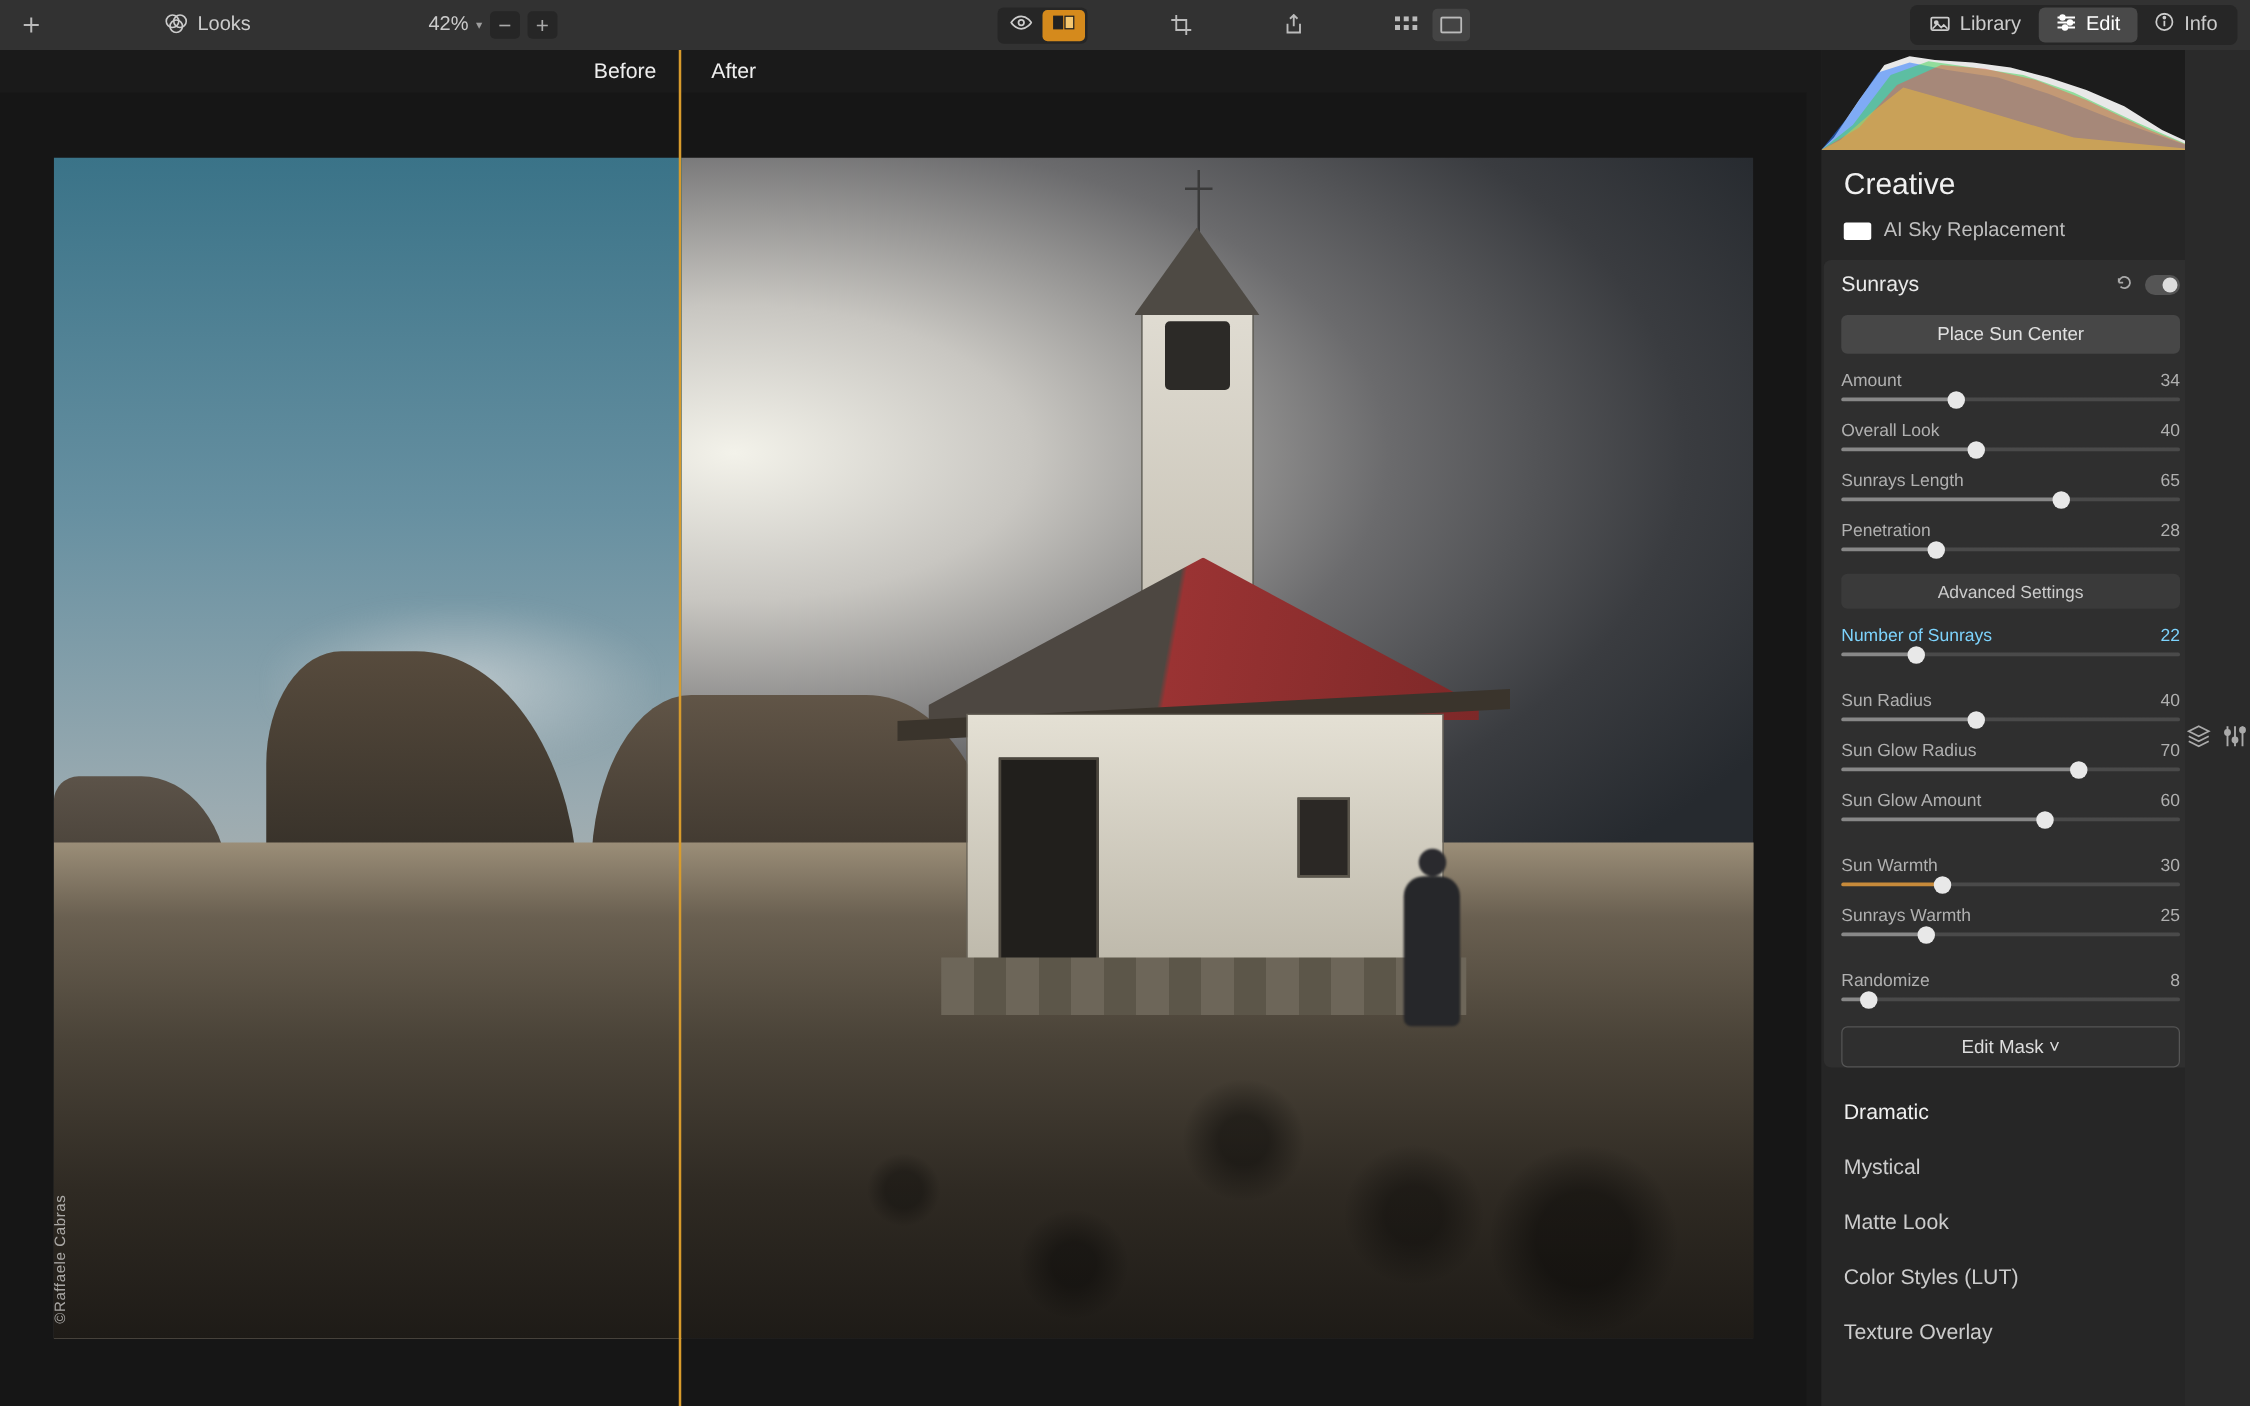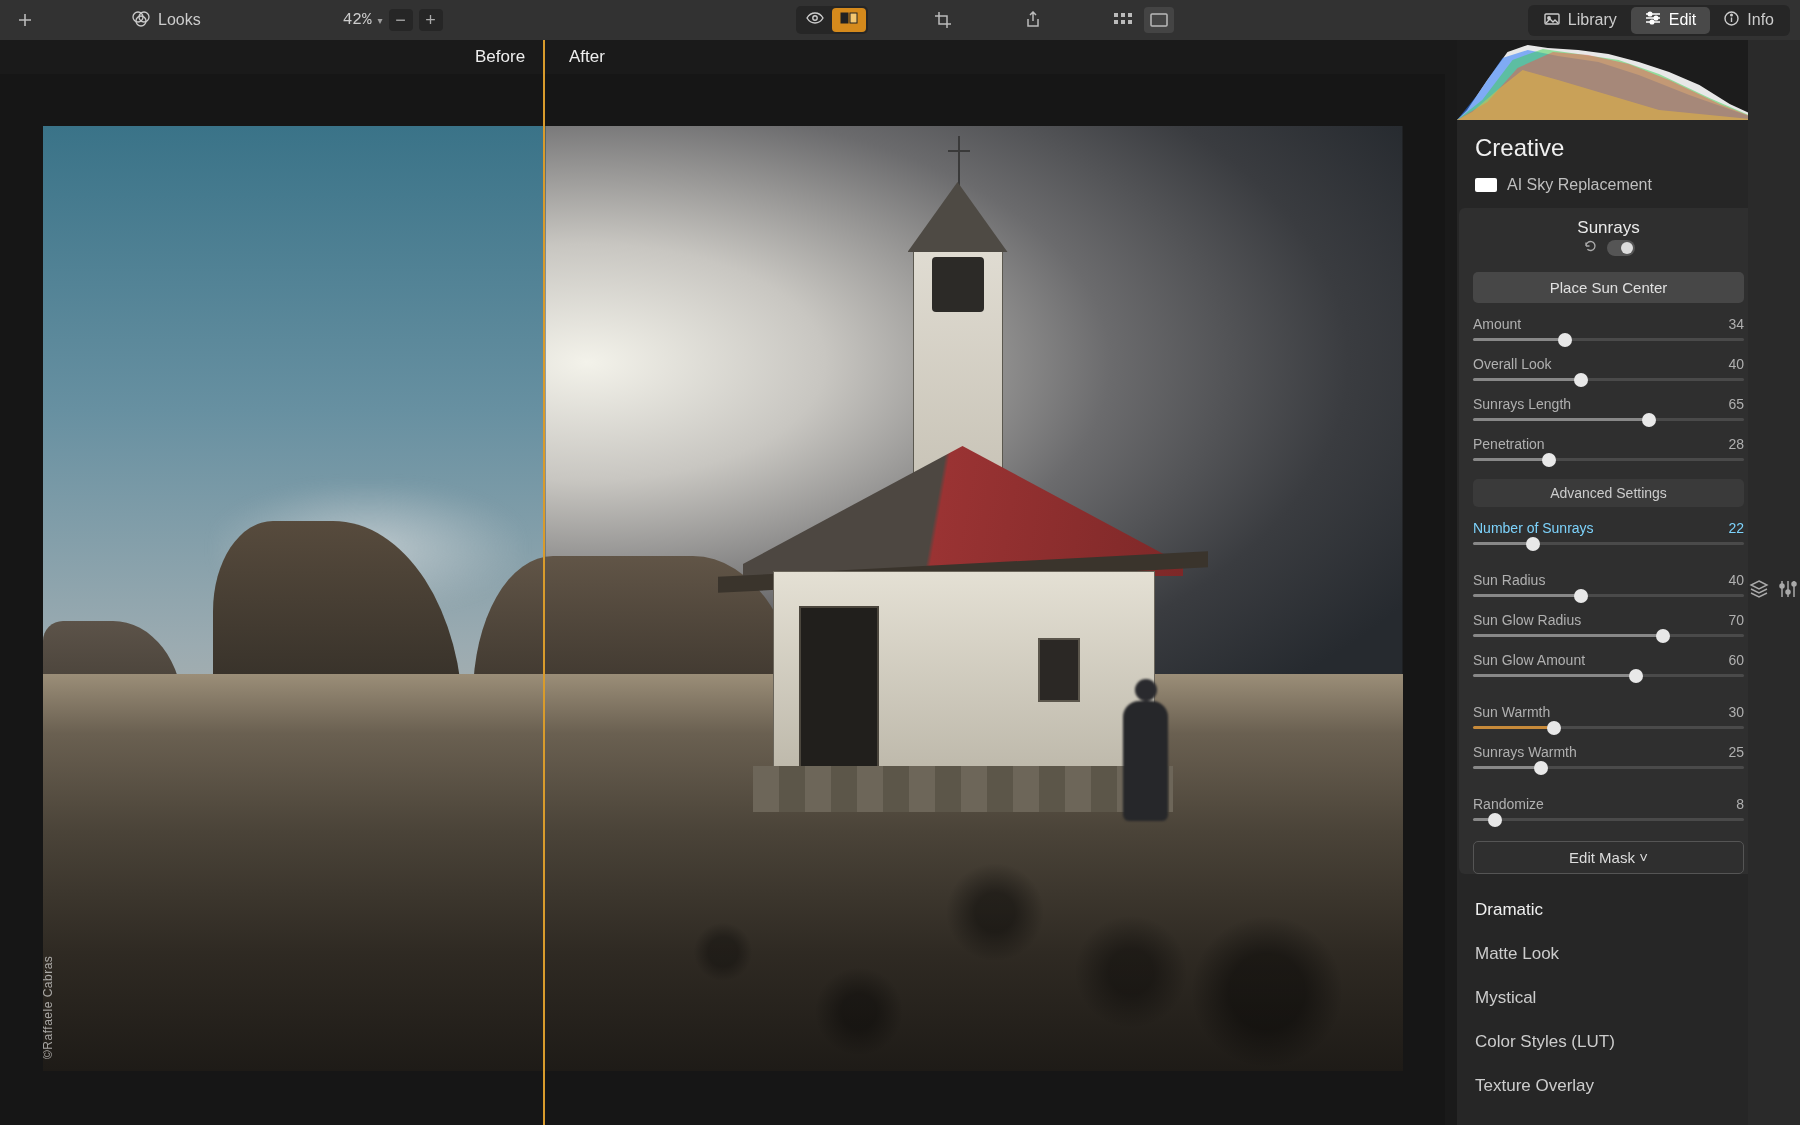--- a/index.html
+++ b/index.html
@@ -67,21 +67,21 @@
   
   .panel { position: absolute; right: 40px; top: 40px; bottom: 0; width: 303px; background: #262626; overflow-y: auto; font-size: 15px; color: #bfbfbf; }
   .panel::-webkit-scrollbar{width:0}
   .histogram { height: 80px; background: #1c1c1c; position: relative; overflow: hidden; }
   .histogram svg { width: 100%; height: 100%; }
   .section-title { font-size: 24px; color: #f0f0f0; padding: 14px 18px 4px; font-weight: 500;}
   .filename { font-size: 15px; color: #8a8a8a; padding: 0 18px 14px; }
   .filter-row { display: flex; align-items: center; gap: 10px; padding: 10px 18px; font-size: 16px; cursor: pointer; }
   .filter-swatch { width: 22px; height: 14px; background: #fff; border-radius: 2px; }
   .subpanel { background: #2f2f2f; margin: 4px 2px 8px; border-radius: 6px; }
-  .sub-head { display: flex; align-items: center; justify-content: space-between; padding: 10px 14px; font-size: 17px; color: #eaeaea; font-weight:500;flex-direction:column; }
+  .sub-head { display: flex; align-items: center; justify-content: space-between; padding: 10px 14px; font-size: 17px; color: #eaeaea; font-weight:500; }
   .sub-head .controls { display:flex; gap:10px; align-items:center; }
   .reset-ic { cursor:pointer; color:#aaa; }
   .toggle { width: 28px; height: 16px; background: #555; border-radius: 10px; position: relative; cursor:pointer; }
   .toggle::after { content:""; position:absolute; right:2px; top:2px; width:12px; height:12px; background:#ddd; border-radius:50%;}
   .wide-btn { margin: 4px 14px 10px; background: #474747; border-radius: 5px; text-align: center; padding: 7px; font-size: 15px; color: #e0e0e0; cursor: pointer; }
   .slider-row { padding: 3px 14px 6px; }
   .slider-label { display: flex; justify-content: space-between; font-size: 14px; color: #b0b0b0; margin-bottom: 2px; }
   .slider-label.highlight { color:#7dd3fc; }
   .slider-track { height: 3px; border-radius: 2px; position: relative; margin: 6px 0; cursor:pointer; }
   .slider-thumb { position: absolute; top: 50%; width: 14px; height: 14px; background: #e8e8e8; border-radius: 50%; transform: translate(-50%, -50%); }
@@ -114,21 +114,21 @@
         <svg width="18" height="18" viewBox="0 0 18 18" fill="none" stroke="currentColor" stroke-width="1.3">
             <circle cx="6" cy="8" r="5"></circle>
             <circle cx="12" cy="8" r="5"></circle>
             <circle cx="9" cy="12" r="5"></circle>
           </svg>
       </span>
       <span>Looks</span>
     </div>
     <div style="width:110px"></div>
     <div class="tb-group">
-      <span style="cursor:pointer;font-family:Liberation Mono, monospace;">42%</span>
+      <span style="cursor:pointer;">42%</span>
       <span style="font-size:10px; opacity:.7;">▾</span>
       <div class="zoombtn">−</div>
       <div class="zoombtn">+</div>
     </div>
   </div>
 
   <div class="tb-center">
     <div class="tb-group">
       <div class="tb-seg">
         <div class="seg-item">
@@ -378,22 +378,22 @@
     </div>
     <div class="slider-track" style="background:linear-gradient(90deg, #888 0 8%, #4a4a4a 8% 100%);">
       <div class="slider-thumb" style="left:8%"></div>
     </div>
   </div>
       </div>
     <div class="editmask">Edit Mask ˅</div>
   </div>
 
   <div class="filter-item bold">Dramatic</div>
+  <div class="filter-item">Mystical</div>
   <div class="filter-item">Matte Look</div>
-  <div class="filter-item">Mystical</div>
   <div class="filter-item">Color Styles (LUT)</div>
   <div class="filter-item">Texture Overlay</div>
 </div>
 
 <div class="toolstrip">
   <div class="ts-item">
     <svg width="22" height="22" viewBox="0 0 22 22" fill="none" stroke="currentColor" stroke-width="1.4">
         <path d="M11 3l8 4-8 4-8-4 8-4zM3 11l8 4 8-4M3 15l8 4 8-4"></path>
       </svg>
   </div>

